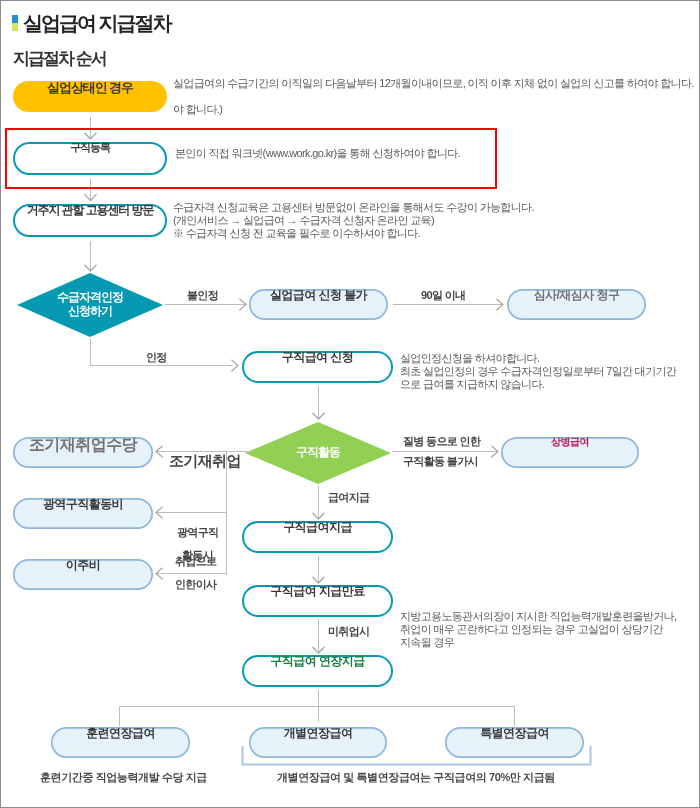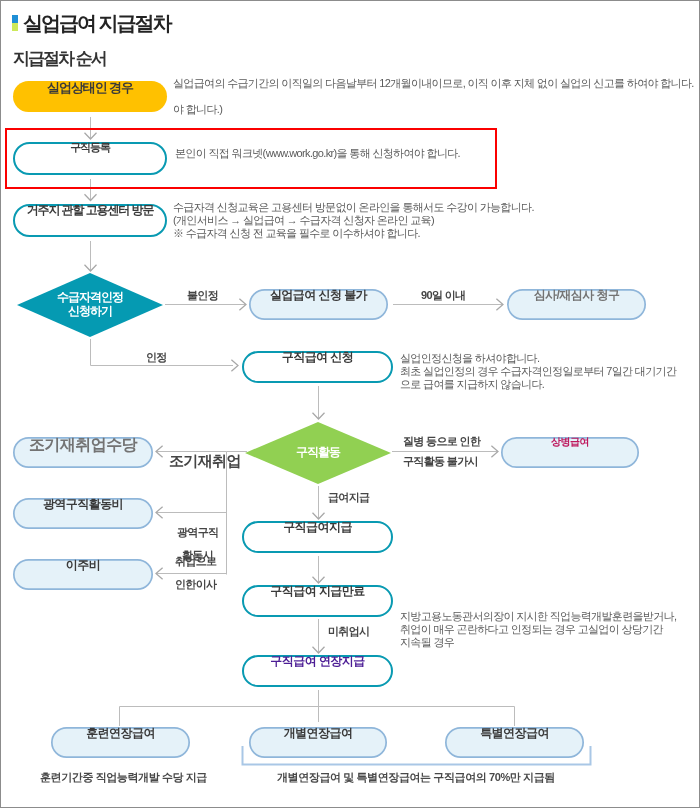--- a/index.html
+++ b/index.html
@@ -193,21 +193,21 @@
 <div class="abs pill pill-teal" id="n-expiry" style="left:241px;top:584px;width:151px;height:32px;">
       <svg class="pill-shape" width="151" height="32" viewBox="0 0 151 32">
         <rect x="1.0" y="1.0" width="149.0" height="30.0" rx="15.0" ry="15.0" fill="#ffffff" stroke="#099ab2" stroke-width="2.0"></rect>
       </svg>
       <span class="pill-text" style="font-size:12px;letter-spacing:-0.55px;color:#3a3a3a;">구직급여 지급만료</span>
     </div>
 <div class="abs pill pill-teal" id="n-ext" style="left:241px;top:654px;width:151px;height:32px;">
       <svg class="pill-shape" width="151" height="32" viewBox="0 0 151 32">
         <rect x="1.0" y="1.0" width="149.0" height="30.0" rx="15.0" ry="15.0" fill="#ffffff" stroke="#099ab2" stroke-width="2.0"></rect>
       </svg>
-      <span class="pill-text" style="font-size:12px;letter-spacing:-0.55px;color:#4c1d95;">구직급여 연장지급</span>
+      <span class="pill-text" style="font-size:12px;letter-spacing:-0.55px;color:#15803d;">구직급여 연장지급</span>
     </div>
 <div class="abs pill pill-blue" id="n-train-ext" style="left:50px;top:726px;width:139px;height:31px;">
       <svg class="pill-shape" width="139" height="31" viewBox="0 0 139 31">
         <rect x="0.85" y="0.85" width="137.3" height="29.3" rx="14.65" ry="14.65" fill="#e5f2f9" stroke="#8fb6da" stroke-width="1.7"></rect>
       </svg>
       <span class="pill-text" style="font-size:12px;letter-spacing:-0.55px;color:#3a3a3a;">훈련연장급여</span>
     </div>
 <div class="abs pill pill-blue" id="n-indiv-ext" style="left:248px;top:726px;width:138px;height:31px;">
       <svg class="pill-shape" width="138" height="31" viewBox="0 0 138 31">
         <rect x="0.85" y="0.85" width="136.3" height="29.3" rx="14.65" ry="14.65" fill="#e5f2f9" stroke="#8fb6da" stroke-width="1.7"></rect>

